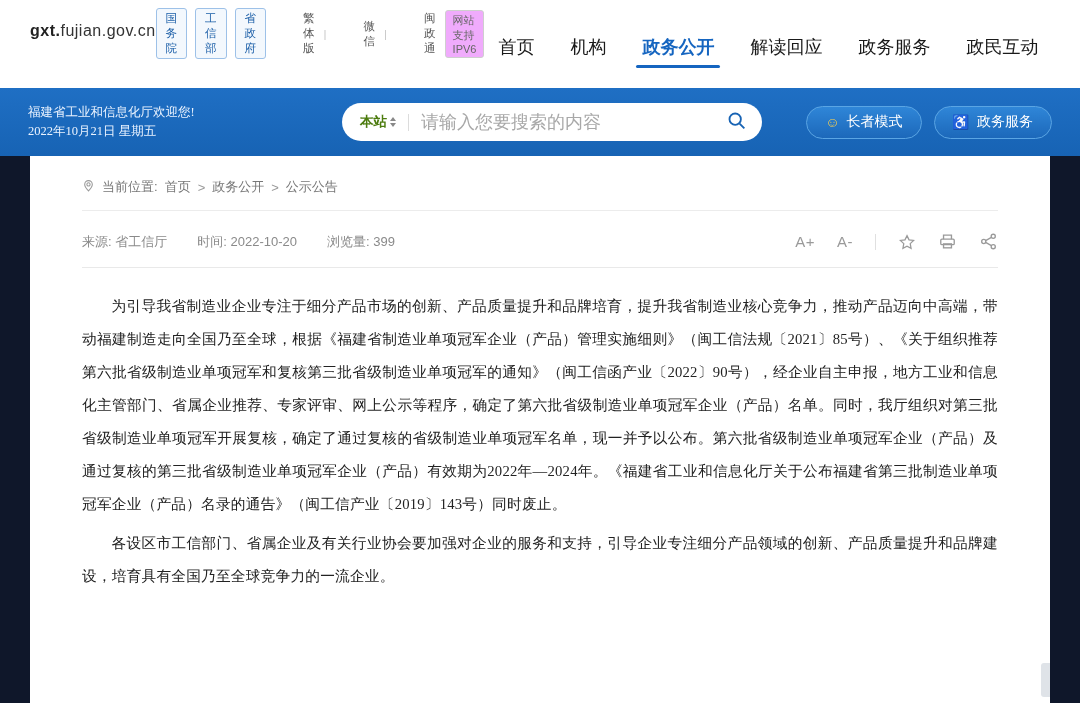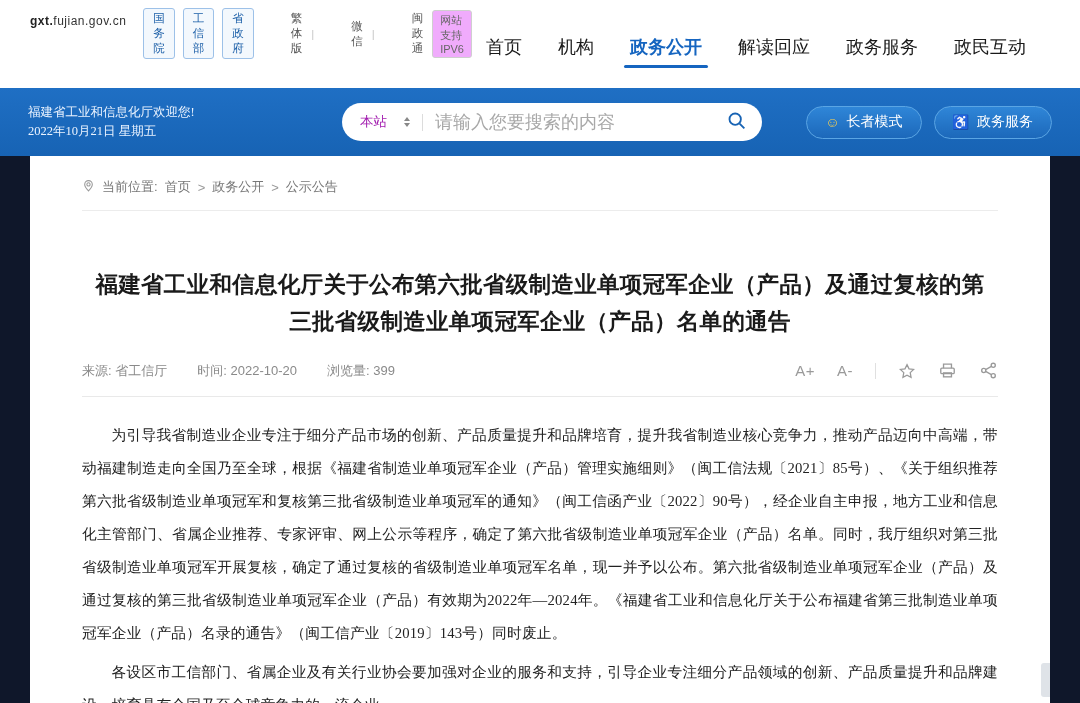--- a/index.html
+++ b/index.html
@@ -24,23 +24,23 @@
   .logo-title {
     font-family: "Liberation Serif", serif;
     font-weight: bold;
     font-size: 33px;
     color: #c9261e;
     letter-spacing: 1px;
     line-height: 40px;
     white-space: nowrap;
   }
   .logo-sub {
-    font-size: 12px;
+    font-size: 16px;
     color: #333;
-    margin-top: 4px;
+    margin-top: 12px;
     letter-spacing: .5px;
   }
   .logo-sub .bold { font-weight: bold; color: #222; }
 
   .header-right {
     flex: 1;
     display: flex;
     align-items: flex-end;
   }
   .toprow {
@@ -113,22 +113,22 @@
     width: 420px;
     height: 38px;
     background: #fff;
     border-radius: 19px;
     display: flex;
     align-items: center;
     padding: 0 6px 0 18px;
     margin-left: 14px;
   }
   .scope {
-    display: flex; align-items: center; gap: 17px;
-    font-size: 13.5px; color: #a21caf; white-space: nowrap;
+    display: flex; align-items: center; gap: 3px;
+    font-size: 13.5px; color: #4d7c0f; white-space: nowrap; font-weight: bold;
   }
   .caret-updown { display: inline-flex; flex-direction: column; gap: 2px; }
   .caret-updown i {
     width: 0; height: 0;
     border-left: 3.5px solid transparent;
     border-right: 3.5px solid transparent;
   }
   .caret-updown i.up { border-bottom: 4px solid #888; }
   .caret-updown i.dn { border-top: 4px solid #888; }
   .vline { width: 1px; height: 17px; background: #dcdcdc; margin: 0 12px; }
@@ -317,21 +317,20 @@
         </svg>
       </span>
       <span>当前位置:</span>
       <a>首页</a>
       <span class="arrow">&gt;</span>
       <a>政务公开</a>
       <span class="arrow">&gt;</span>
       <a>公示公告</a>
     </div>
 
-    <h1 class="doc-title">福建省工业和信息化厅关于公布第六批省级制造业单项冠军企业（产品）及通过复核的第三批省级制造业单项冠军企业（产品）名单的通告</h1>
 
     <div class="meta">
       <span class="m">
         <span>来源:</span>
         <span>省工信厅</span>
       </span>
       <span class="m">
         <span>时间:</span>
         <span>2022-10-20</span>
       </span>

